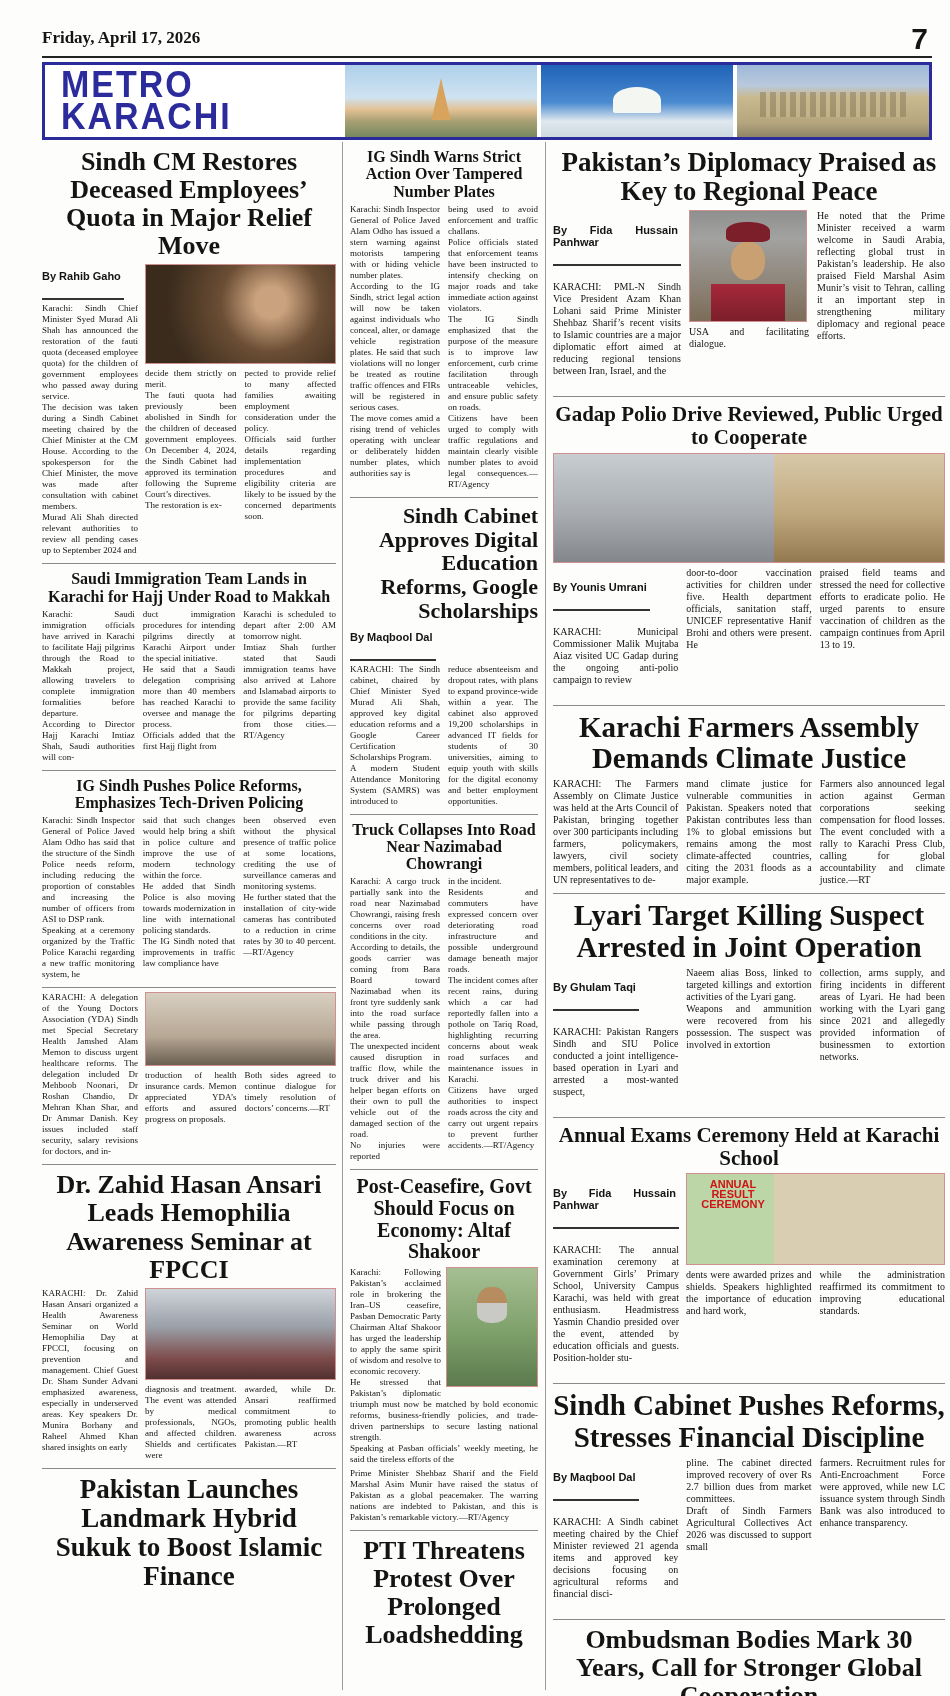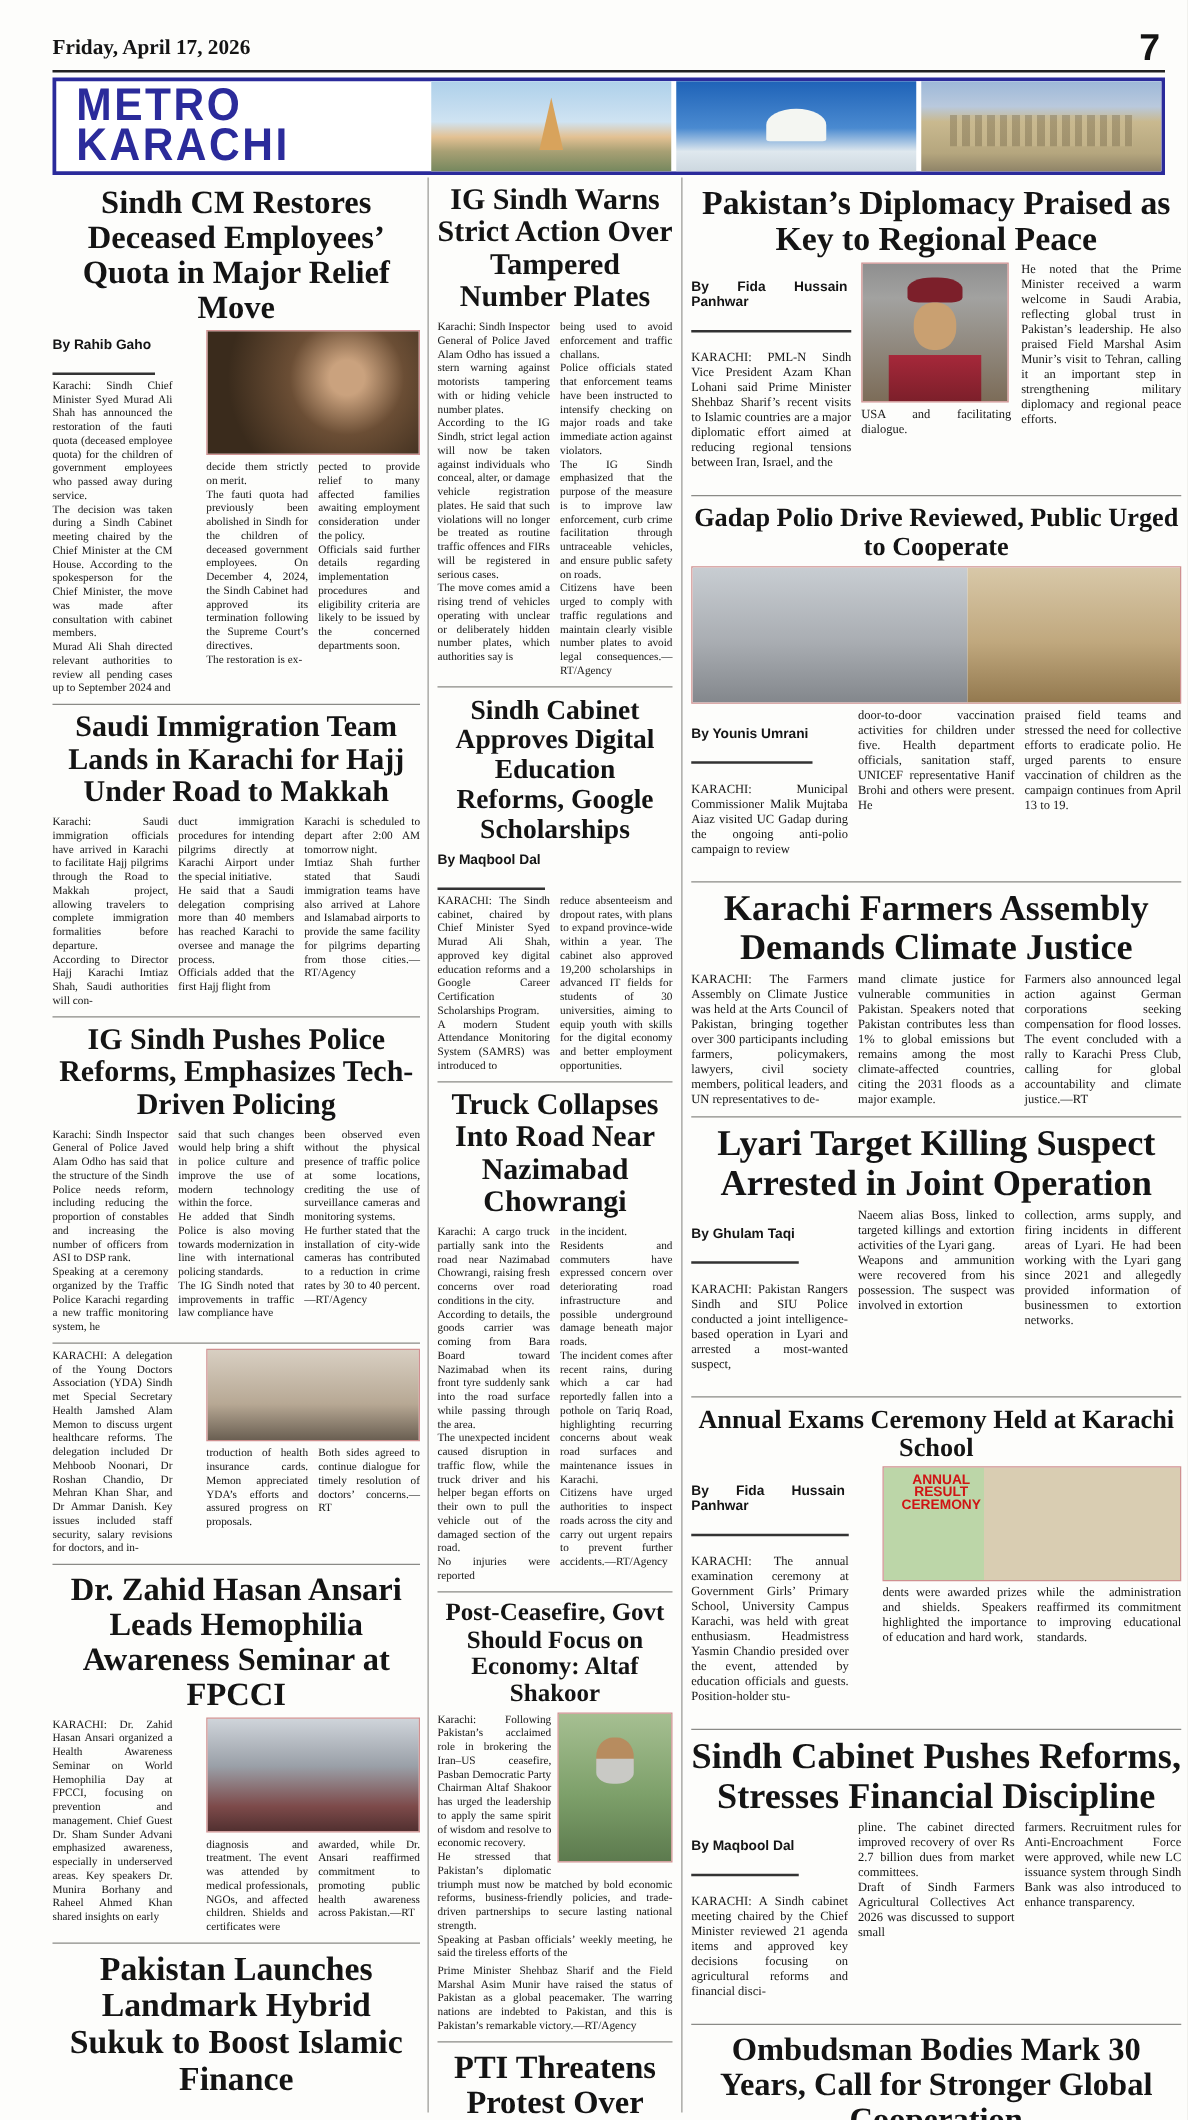--- a/index.html
+++ b/index.html
@@ -32,31 +32,31 @@
   .col-left{left:42px;width:294px;}
   .col-mid{left:350px;width:188px;}
   .col-right{left:553px;width:392px;}
   .vrule{position:absolute;top:142px;height:1548px;width:1px;background:#9a9a96;}
   .vr1{left:342px;} .vr2{left:545px;}
   
   .article{border-bottom:1px solid #8a8a86;padding:4px 0 7px;}
   .article:last-child{border-bottom:none;}
   .hl{margin:2px 0 4px;text-align:center;font-weight:bold;line-height:1.08;
       font-family:"Liberation Serif",serif;}
-  .h20{font-size:20px;} .h22{font-size:22px;} .h24{font-size:24px;}
+  .h20{font-size:20px;} .h22{font-size:22px;text-align:right;} .h24{font-size:16px;}
   .h26{font-size:26px;text-align:center;} .h27{font-size:27px;} .h28{font-size:21px;} .h29{font-size:29px;}
   .byline-row{margin:2px 0 3px;}
   .byline{display:inline-block;font-family:"Liberation Sans",sans-serif;font-weight:bold;
           font-size:11px;border-bottom:2px solid #333;padding:0 3px 16px 0;}
   .body-cols{display:flex;gap:8px;}
   .bcol{flex:1;font-size:9px;line-height:11px;text-align:justify;white-space:pre-line;}
   .col-right .bcol{font-size:10px;line-height:12px;}
   .split{display:flex;gap:7px;}
   .leftnarrow{flex:0 0 96px;}
-  .rightpart{flex:1;min-width:0;margin-left:20px;}
+  .rightpart{flex:1;min-width:0;}
   .photo{border:1px solid #cf9090;box-sizing:border-box;margin-bottom:4px;position:relative;overflow:hidden;}
   
   .ph-cm{height:100px;background:radial-gradient(circle at 66% 38%,#caa27e 11%,#6b4e35 36%,#3a2b1c 75%);}
   .ph-dip{width:118px;height:112px;background:linear-gradient(180deg,#8f8f8f 0%,#a2a2a0 25%,#7c6c58 100%);}
   .ph-dip .cap{position:absolute;left:50%;top:10%;width:44px;height:20px;margin-left:-22px;background:#7c1f2a;border-radius:45% 45% 20% 20%;}
   .ph-dip .face{position:absolute;left:50%;top:28%;width:34px;height:38px;margin-left:-17px;background:#c9a071;border-radius:45%;}
   .ph-dip .scarf{position:absolute;left:18%;right:18%;bottom:0;height:34%;background:linear-gradient(180deg,#a6283a,#7c1f2a);}
   .ph-gadap{height:110px;display:flex;}
   .ph-gadap .g1{flex:1.3;background:linear-gradient(180deg,#c8cdd2,#a9adb2 55%,#83878c 100%);}
   .ph-gadap .g2{flex:1;background:linear-gradient(180deg,#d8c8a8,#c0a87e 55%,#93794f 100%);}

